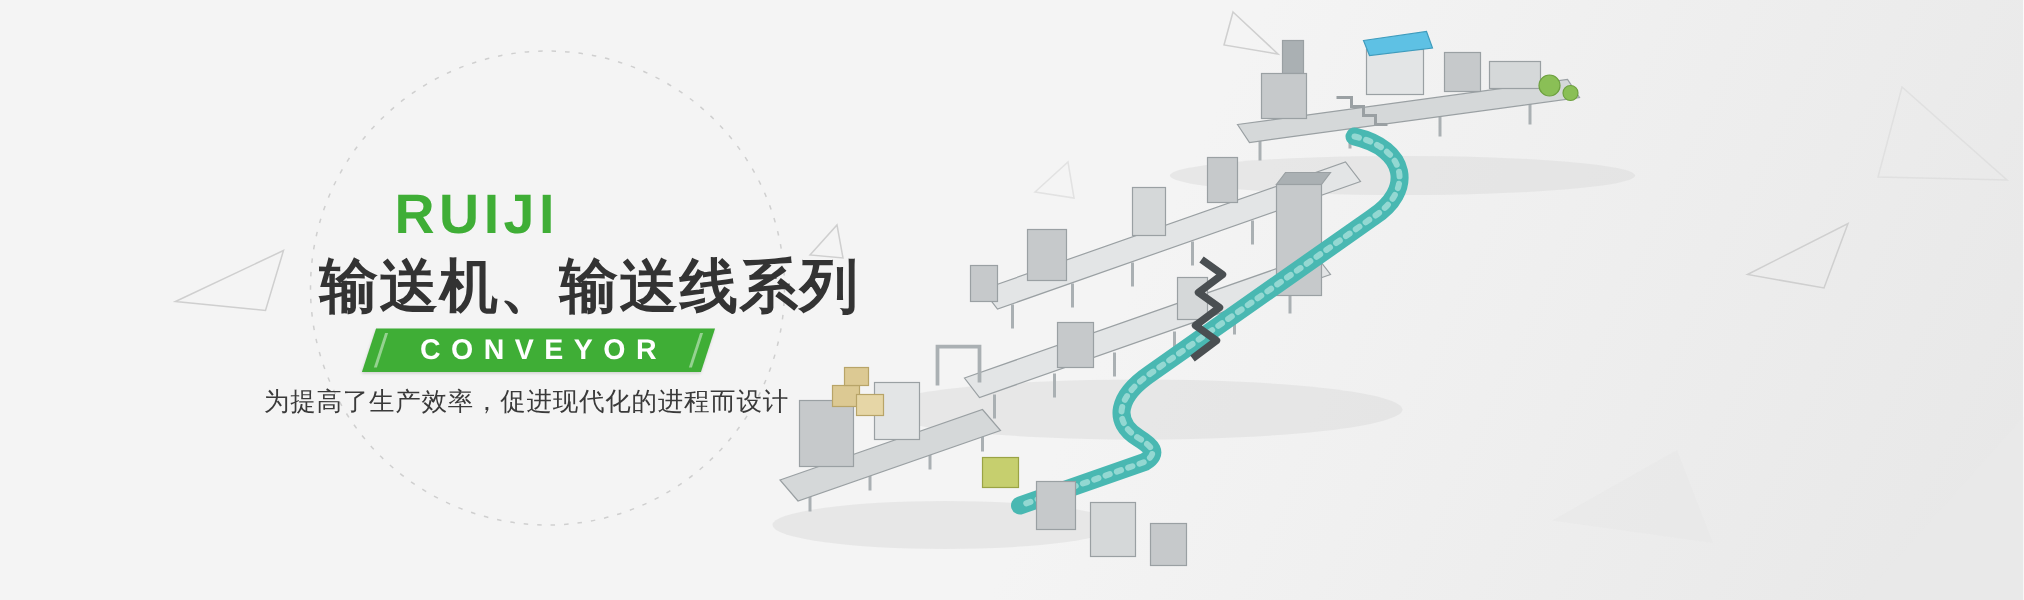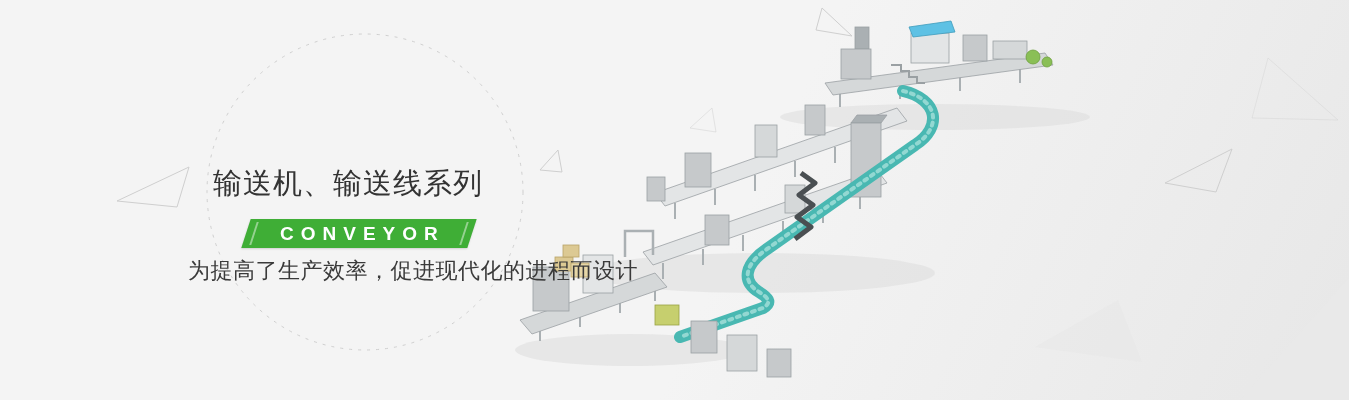--- a/index.html
+++ b/index.html
@@ -23,41 +23,41 @@
   .brand{
     position:absolute;left:263px;top:122px;
     font-size:37px;font-weight:bold;letter-spacing:3px;color:var(--accent-green);
   }
   .brand-sub{
     position:absolute;left:378px;top:130px;
     font-size:25px;font-weight:bold;font-style:italic;color:#2d2d2d;letter-spacing:2px;
   }
   .title{
     position:absolute;left:213px;top:164px;
-    font-size:29px;font-weight:normal;color:var(--text-dark);letter-spacing:1px;
+    font-size:39px;font-weight:bold;color:var(--text-dark);letter-spacing:1px;
   }
   .ribbon{
     position:absolute;left:246px;top:219px;width:226px;height:29px;
     background:var(--accent-green);transform:skewX(-18deg);
     text-align:center;line-height:29px;
     box-shadow:0 1px 2px rgba(0,0,0,.15);
   }
   .ribbon::before,.ribbon::after{
     content:"";position:absolute;top:3px;bottom:3px;width:2px;background:rgba(255,255,255,.45);
   }
   .ribbon::before{left:7px;}
   .ribbon::after{right:7px;}
   .ribbon span{
     display:inline-block;transform:skewX(18deg);
     color:var(--ribbon-text);font-size:19px;font-weight:bold;letter-spacing:7px;
     text-indent:7px;
   }
   .tagline{
-    position:absolute;left:188px;top:256px;
-    font-size:22px;color:#3a3a3a;letter-spacing:.5px;font-weight:500;
+    position:absolute;left:176px;top:256px;
+    font-size:17px;color:#3a3a3a;letter-spacing:.5px;font-weight:500;
   }
   
   .dash-circle{fill:none;stroke:var(--decor-line);stroke-dasharray:3 6;stroke-width:1;}
   .tri-line{fill:none;stroke:var(--decor-line);stroke-width:1;}
   .tri-soft{fill:#e9e9e9;stroke:none;}
   
   .m-gray{fill:var(--machine-gray);stroke:var(--machine-stroke);stroke-width:.8;}
   .m-mid{fill:var(--machine-mid);stroke:var(--machine-stroke);stroke-width:.8;}
   .m-light{fill:var(--machine-light);stroke:var(--machine-stroke);stroke-width:.8;}
   .m-dark{fill:var(--machine-dark);stroke:var(--machine-stroke);stroke-width:.8;}
@@ -144,19 +144,20 @@
         <rect class="box" x="58" y="240" width="16" height="12"></rect>
       </g>
       <path class="frame" d="M120,252 v-26 h28 v24"></path>
       <rect class="lime" x="150" y="300" width="24" height="20"></rect>
       <rect class="m-gray" x="186" y="316" width="26" height="32"></rect>
       <rect class="m-mid" x="222" y="330" width="30" height="36"></rect>
       <rect class="m-gray" x="262" y="344" width="24" height="28"></rect>
     </g>
   </svg>
 
+  <div class="brand">RUIJI</div>
   <div class="title">输送机、输送线系列</div>
   <div class="ribbon">
     <span>CONVEYOR</span>
   </div>
   <div class="tagline">为提高了生产效率，促进现代化的进程而设计</div>
 
 </div>
 
 </body></html>

